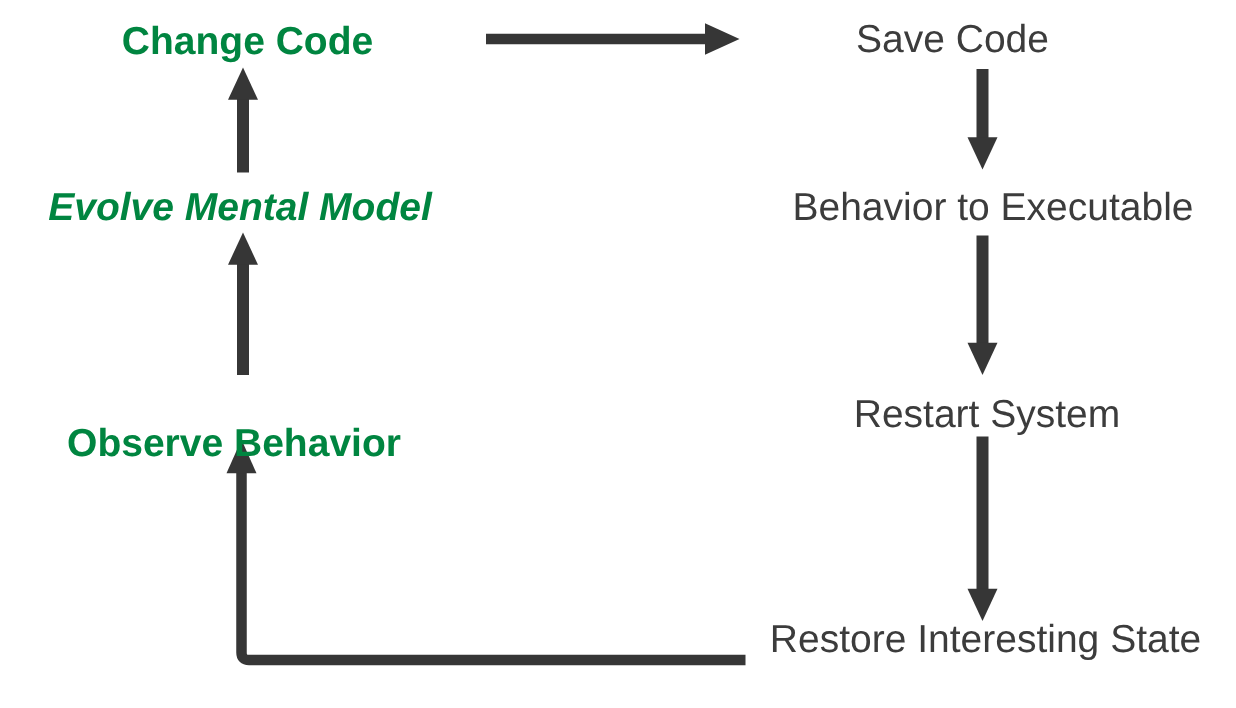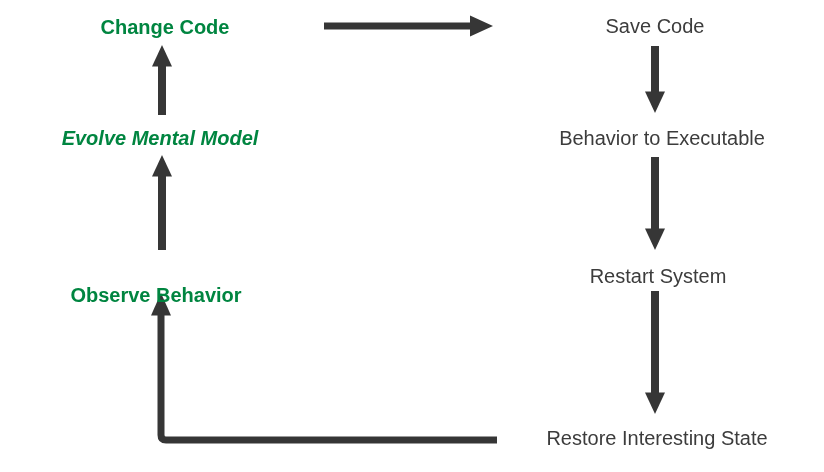--- a/index.html
+++ b/index.html
@@ -19,40 +19,40 @@
     position: absolute;
     left: 0;
     top: 0;
     width: 824px;
     height: 472px;
   }
   .node {
     position: absolute;
     transform: translate(-50%, -50%);
     white-space: nowrap;
-    font-size: 20px;
+    font-size: 26px;
     line-height: 1.1;
   }
   .node.green {
     color: #008540;
     font-weight: bold;
     letter-spacing: 0px;
   }
   .node.dark {
     color: #3c3c3c;
     font-weight: normal;
   }
   
   .n-change-code   { left: 165px; top: 27px;  }
   .n-evolve-model  { left: 160px; top: 138px; font-style: italic; }
   .n-observe       { left: 156px; top: 272px; margin-top: 23px; }
-  .n-save-code     { left: 655px; top: 26px;  }
+  .n-save-code     { left: 635px; top: 26px;  }
   .n-translate     { left: 662px; top: 138px; }
   .n-restart       { left: 658px; top: 276px; }
-  .n-restore       { left: 657px; top: 438px; }
+  .n-restore       { left: 657px; top: 426px; }
 </style>
 </head>
 <body>
 
 <div class="canvas">
 
   <svg class="arrow-layer" viewBox="0 0 824 472" xmlns="http://www.w3.org/2000/svg">
 
     <g>
       <line x1="324" y1="26" x2="471" y2="26" stroke="#363636" stroke-width="7"></line>

